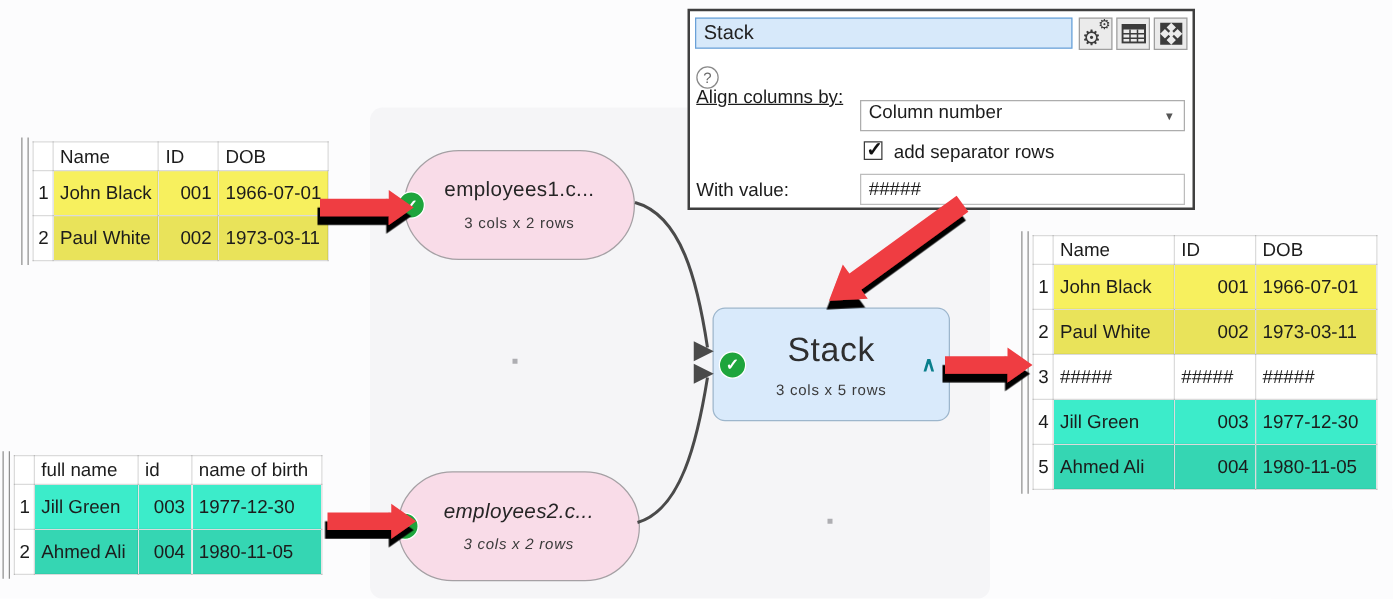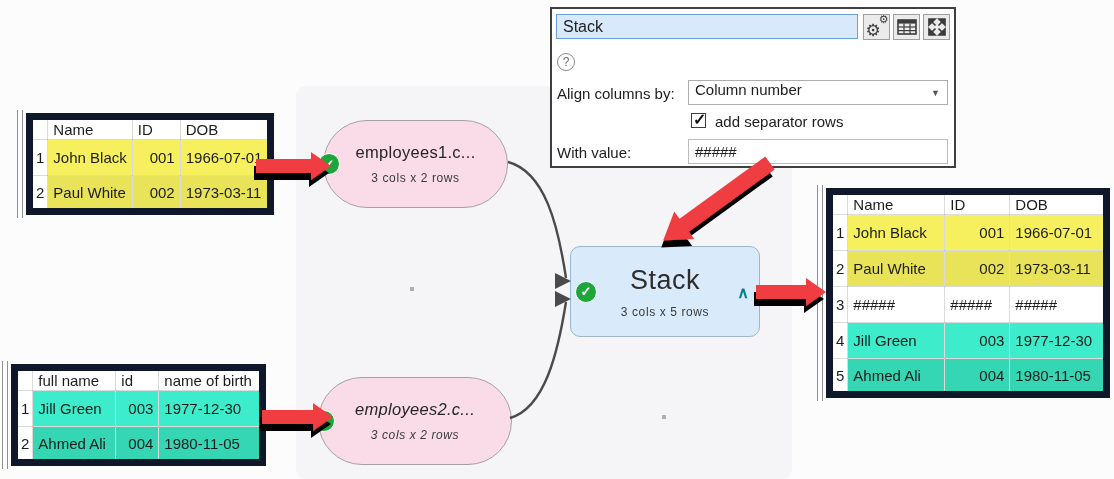--- a/index.html
+++ b/index.html
@@ -8,21 +8,21 @@
 
   
   .canvas-bg{position:absolute;left:296px;top:86px;width:496px;height:393px;
     background:#f5f5f7;border-radius:10px;}
   .canvas-dot{position:absolute;width:4px;height:4px;background:#aeaeb2;}
 
   
   .dtable{position:absolute;font-size:15px;color:#1c1c1c;z-index:5;}
   .dtable::before{content:"";position:absolute;left:-9px;top:-3px;bottom:-3px;width:4px;
     border-left:1.5px solid #8f8f8f;border-right:1.5px solid #8f8f8f;}
-  .dtable table{border-collapse:collapse;background:#ffffff;border:7px solid #0f172a;table-layout:fixed;}
+  .dtable table{border-collapse:collapse;background:#ffffff;border:1px solid #0f172a;table-layout:fixed;}
   .dtable th,.dtable td{border:1px solid rgba(0,0,0,0.14);padding:1px 5px;font-weight:normal;
     overflow:hidden;white-space:nowrap;}
   .dtable thead th{height:23px;text-align:left;background:#ffffff;}
   .dtable tbody td,.dtable tbody th{height:36px;}
   .dtable th.num{background:#ffffff;text-align:right;padding:1px 3px;}
 
   
   .node{position:absolute;display:flex;flex-direction:column;align-items:center;
     justify-content:center;gap:9px;z-index:10;}
   .node-pink{background:#f9dce8;border:1.5px solid #a5a0a4;border-radius:44px;}
@@ -50,21 +50,21 @@
   .btn-table{left:341px;}
   .btn-expand{left:371px;}
   .gear-wrap{position:relative;width:20px;height:20px;color:#3c3c3c;}
   .gear-big{position:absolute;left:-1px;bottom:-4px;font-size:17px;}
   .gear-small{position:absolute;right:-2px;top:-4px;font-size:11px;}
   .help-icon{position:absolute;left:5px;top:44px;width:18px;height:18px;border-radius:50%;
     border:1.5px solid #8a8a8a;color:#6e6e6e;font-size:12px;display:flex;align-items:center;
     justify-content:center;}
   .help-text{position:absolute;left:31px;top:44px;width:368px;white-space:nowrap;overflow:hidden;}
   .lbl{position:absolute;white-space:nowrap;}
-  .align-lbl{left:5px;top:76px;}
+  .align-lbl{left:5px;top:60px;text-decoration:underline;}
   .dropdown{position:absolute;left:136px;top:71px;width:260px;height:25px;background:#ffffff;
     border:1px solid #adadad;display:flex;padding:0 6px;cursor:pointer;}
   .dd-arrow{position:absolute;right:7px;top:50%;transform:translateY(-50%);font-size:9px;color:#555555;}
   .checkbox{position:absolute;left:139px;top:104px;width:15px;height:15px;background:#ffffff;
     border:1.5px solid #3c3c3c;cursor:pointer;}
   .checkmark{position:absolute;left:1px;top:-4px;font-size:16px;font-weight:bold;color:#111111;}
   .cb-lbl{left:163px;top:104px;}
   .wv-lbl{left:5px;top:135px;}
   .value-input{position:absolute;left:136px;top:130px;width:260px;height:25px;background:#ffffff;
     border:1px solid #bdbdbd;font-size:15px;padding:0 6px;color:#1c1c1c;}

